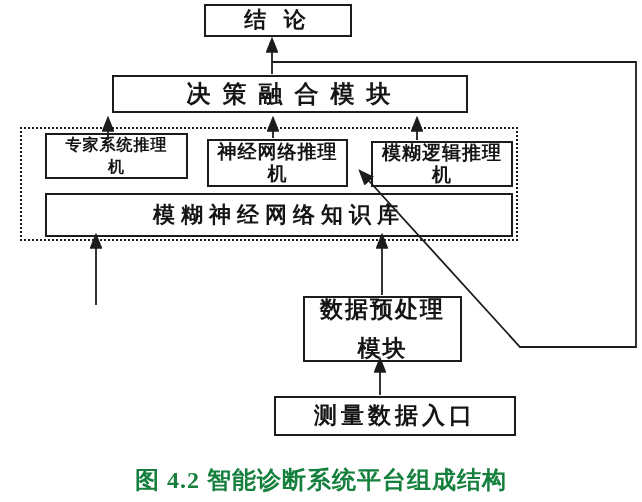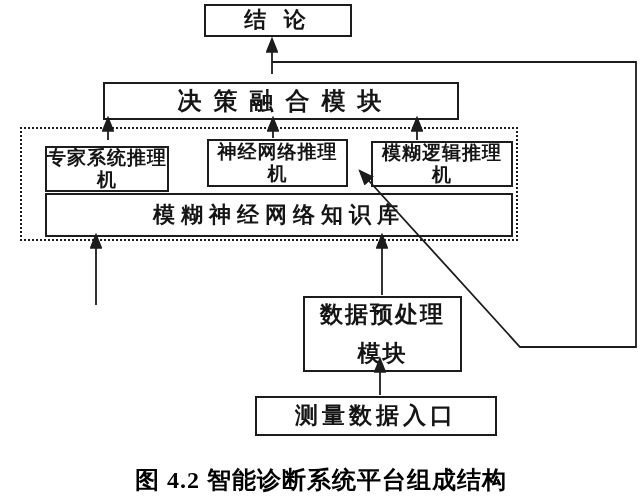--- a/index.html
+++ b/index.html
@@ -29,37 +29,37 @@
     font-weight: 600;
     line-height: 1.1;
   }
   .dashed-container {
     position: absolute;
     border: 2px dotted #1c1c1c;
     box-sizing: border-box;
     background: transparent;
   }
   #box-conclusion   { left: 204px; top: 4px;   width: 148px; height: 33px; font-size: 22px; letter-spacing: 6px; }
-  #box-decision     { left: 103px;  top: 75px;  width: 356px; height: 38px; font-size: 24px; letter-spacing: 3px; margin-top: 7px; }
+  #box-decision     { left: 112px;  top: 75px;  width: 356px; height: 38px; font-size: 24px; letter-spacing: 3px; }
   #dashed-group     { left: 20px;  top: 127px; width: 498px; height: 114px; }
-  #box-expert       { left: 45px;  top: 146px; width: 124px; height: 46px; font-size: 19px; letter-spacing: 1px; line-height: 22px; }
+  #box-expert       { left: 45px;  top: 133px; width: 143px; height: 46px; font-size: 16px; letter-spacing: 1px; line-height: 22px; }
   #box-neural       { left: 207px; top: 139px; width: 141px; height: 48px; font-size: 19px; letter-spacing: 1px; line-height: 22px; }
   #box-fuzzy        { left: 371px; top: 141px; width: 142px; height: 46px; font-size: 19px; letter-spacing: 1px; line-height: 22px; }
   #box-knowledge    { left: 45px;  top: 193px; width: 468px; height: 44px; font-size: 22px; letter-spacing: 6px; }
   #box-rule         { left: 4px;   top: 306px; width: 206px; height: 39px; font-size: 23px; letter-spacing: 4px; }
-  #box-preprocess   { left: 303px; top: 296px; width: 159px; height: 76px; font-size: 23px; letter-spacing: 2px; line-height: 27px; gap: 12px; }
-  #box-measure      { left: 255px; top: 396px; width: 242px; height: 40px; font-size: 23px; letter-spacing: 4px; }
+  #box-preprocess   { left: 303px; top: 296px; width: 159px; height: 66px; font-size: 23px; letter-spacing: 2px; line-height: 27px; gap: 12px; }
+  #box-measure      { left: 274px; top: 396px; width: 242px; height: 40px; font-size: 23px; letter-spacing: 4px; }
   #caption {
     position: absolute;
     left: 0; top: 464px; width: 642px;
     text-align: center;
     font-size: 24px;
     font-weight: 700;
     letter-spacing: 1px;
-    color: #000000;
+    color: #15803d;
   }
   #connector-layer {
     position: absolute;
     left: 0; top: 0;
     width: 642px; height: 502px;
     pointer-events: none;
   }
   #connector-layer line, #connector-layer polyline {
     stroke: #1c1c1c;
     stroke-width: 1.8;

